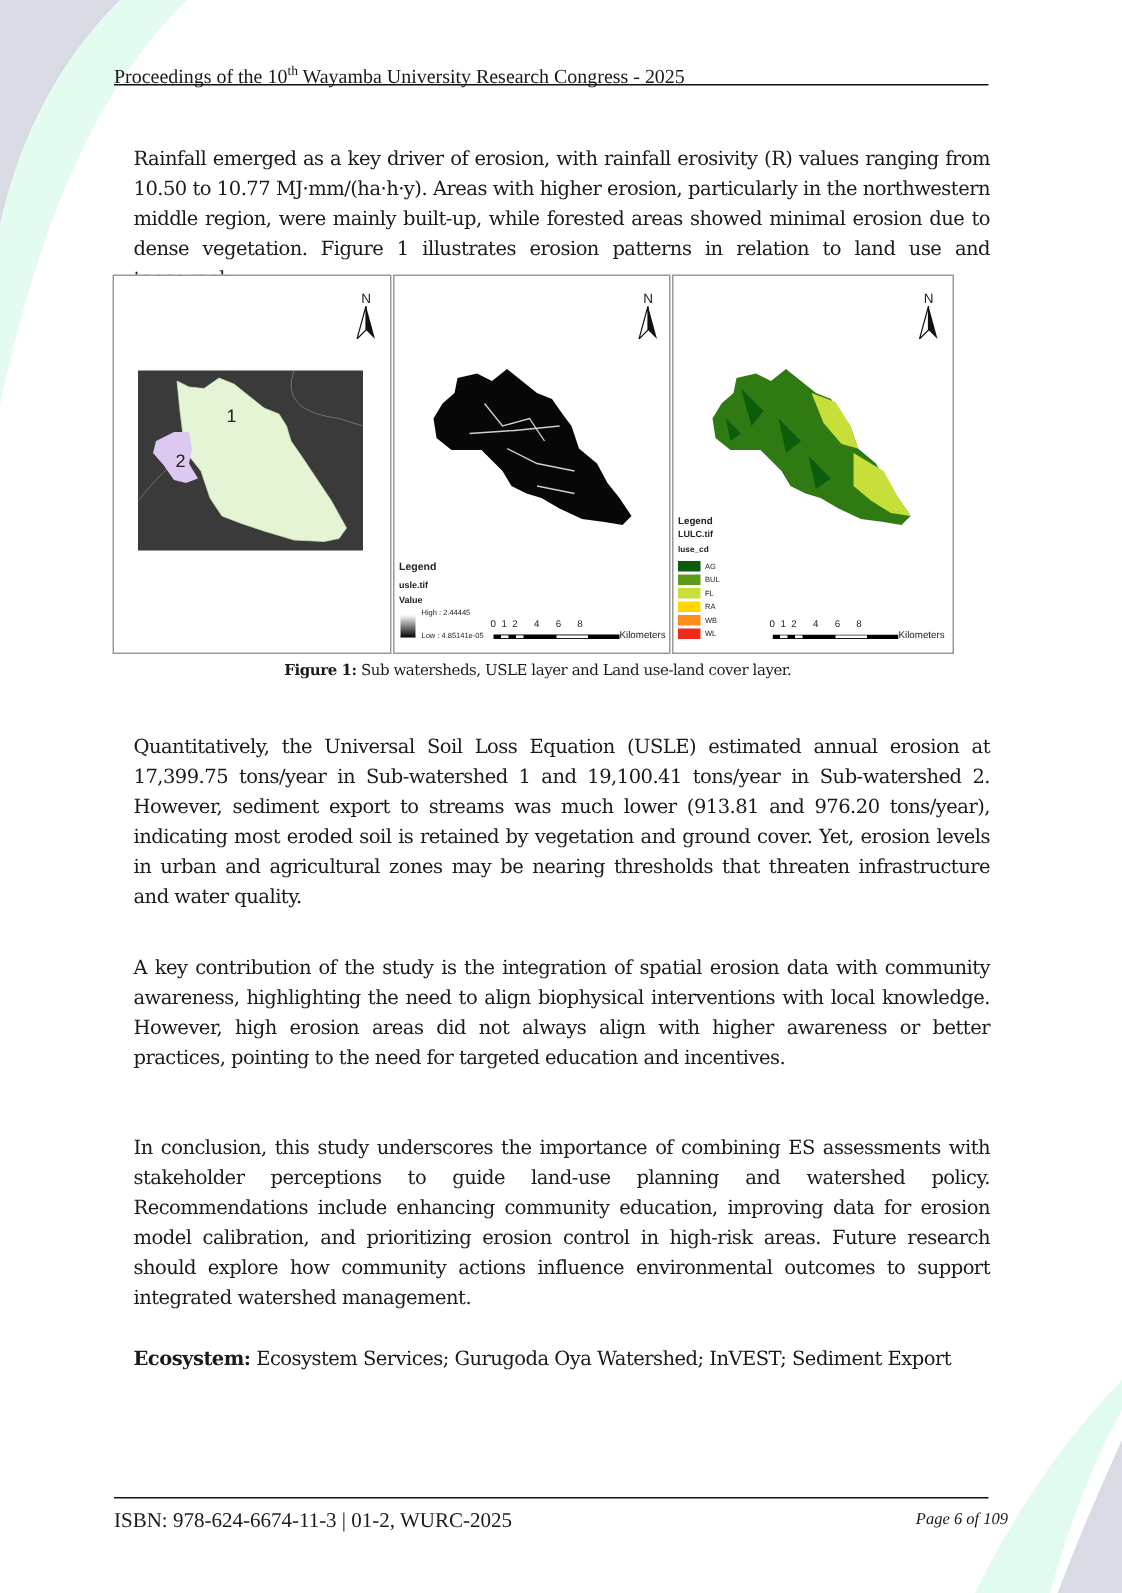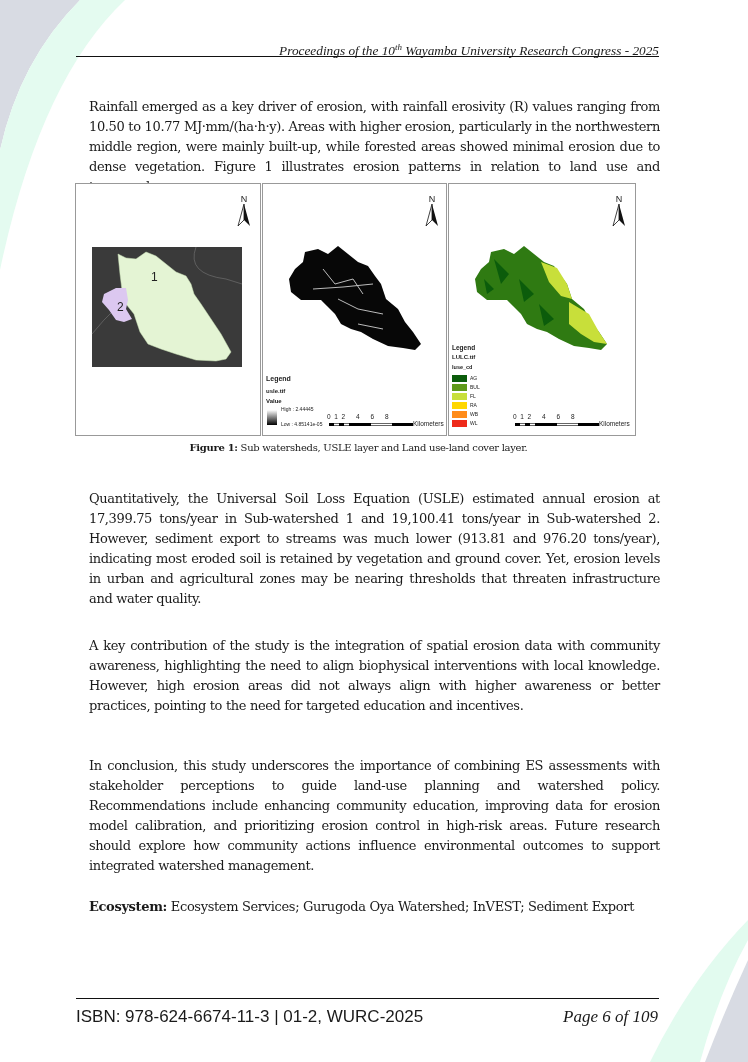--- a/index.html
+++ b/index.html
@@ -1,20 +1,20 @@
 <!DOCTYPE html>
 <html><head>
 <meta charset="utf-8">
 <style>
   html, body { margin:0; padding:0; }
   body { width:748px; height:1062px; position:relative; overflow:hidden; background:#ffffff;
          font-family:"DejaVu Serif", serif; color:#1a1a1a; }
   .deco { position:absolute; left:0; top:0; width:748px; height:1062px; pointer-events:none; }
   .header { position:absolute; left:76px; top:38px; width:583px; height:18px; border-bottom:1.5px solid #111;
-            font-family:"Liberation Serif", serif; font-style:italic; font-size:13.3px; line-height:18px;text-align:right; }
+            font-family:"Liberation Serif", serif; font-size:13.3px; line-height:18px; }
   .header sup { font-size:9px; }
   .para { position:absolute; left:73px; width:571px; font-family:"DejaVu Serif", serif; font-size:13px;
           line-height:20px; text-align:justify; letter-spacing:-0.35px; margin:16px; }
   .p1 { top:81px; }
   .p2 { top:473px; }
   .p3 { top:620px; }
   .p4 { top:740px; }
   .kw { top:881px; }
   .kw b { font-weight:bold; }
   .figure { position:absolute; left:75px; top:183px; width:568px; height:253px; }
@@ -22,22 +22,22 @@
   .pa { left:0; width:184px; }
   .pb { left:187px; width:183px; }
   .pc { left:373px; width:186px; }
   .panel svg { position:absolute; left:0; top:0; }
   .north { position:absolute; font-family:"Liberation Sans", sans-serif; font-size:9px; text-align:center; width:14px; }
   .legend-txt { position:absolute; font-family:"Liberation Sans", sans-serif; font-size:6.5px; color:#222; white-space:nowrap; }
   .legend-title { font-weight:bold; font-size:7px; }
   .caption { position:absolute; left:73px; top:442px; width:571px; text-align:center; font-size:10px; letter-spacing:-0.3px; }
   .caption b { font-weight:bold; }
   .footer-rule { position:absolute; left:76px; top:998px; width:583px; border-top:1.5px solid #111; }
-  .footer-left { position:absolute; left:76px; top:1007px; font-family:Liberation Sans, sans-serif; font-size:17px; }
-  .footer-right { position:absolute; right:90px; top:1007px; font-family:"Liberation Serif", serif; font-style:italic; font-size:17px; }
+  .footer-left { position:absolute; left:76px; top:1007px; font-family:Liberation Serif, serif; font-size:14px; }
+  .footer-right { position:absolute; right:76px; top:1007px; font-family:"Liberation Serif", serif; font-style:italic; font-size:11px; }
   .scale { position:absolute; font-family:"Liberation Sans", sans-serif; font-size:6.5px; color:#222; }
   .lulc-swatch { display:inline-block; width:15px; height:7px; margin-right:3px; vertical-align:middle; }
 </style>
 </head>
 <body>
 
 <svg class="deco" viewBox="0 0 748 1062">
   <path d="M0,0 L80,0 Q20,60 0,150 Z" fill="#d8dbe3"></path>
   <path d="M80,0 L125,0 Q40,80 0,270 L0,150 Q20,60 80,0 Z" fill="#e4fbf0"></path>
   <path d="M748,920 Q690,980 650,1062 L700,1062 Q720,990 748,940 Z" fill="#e2fbef"></path>

